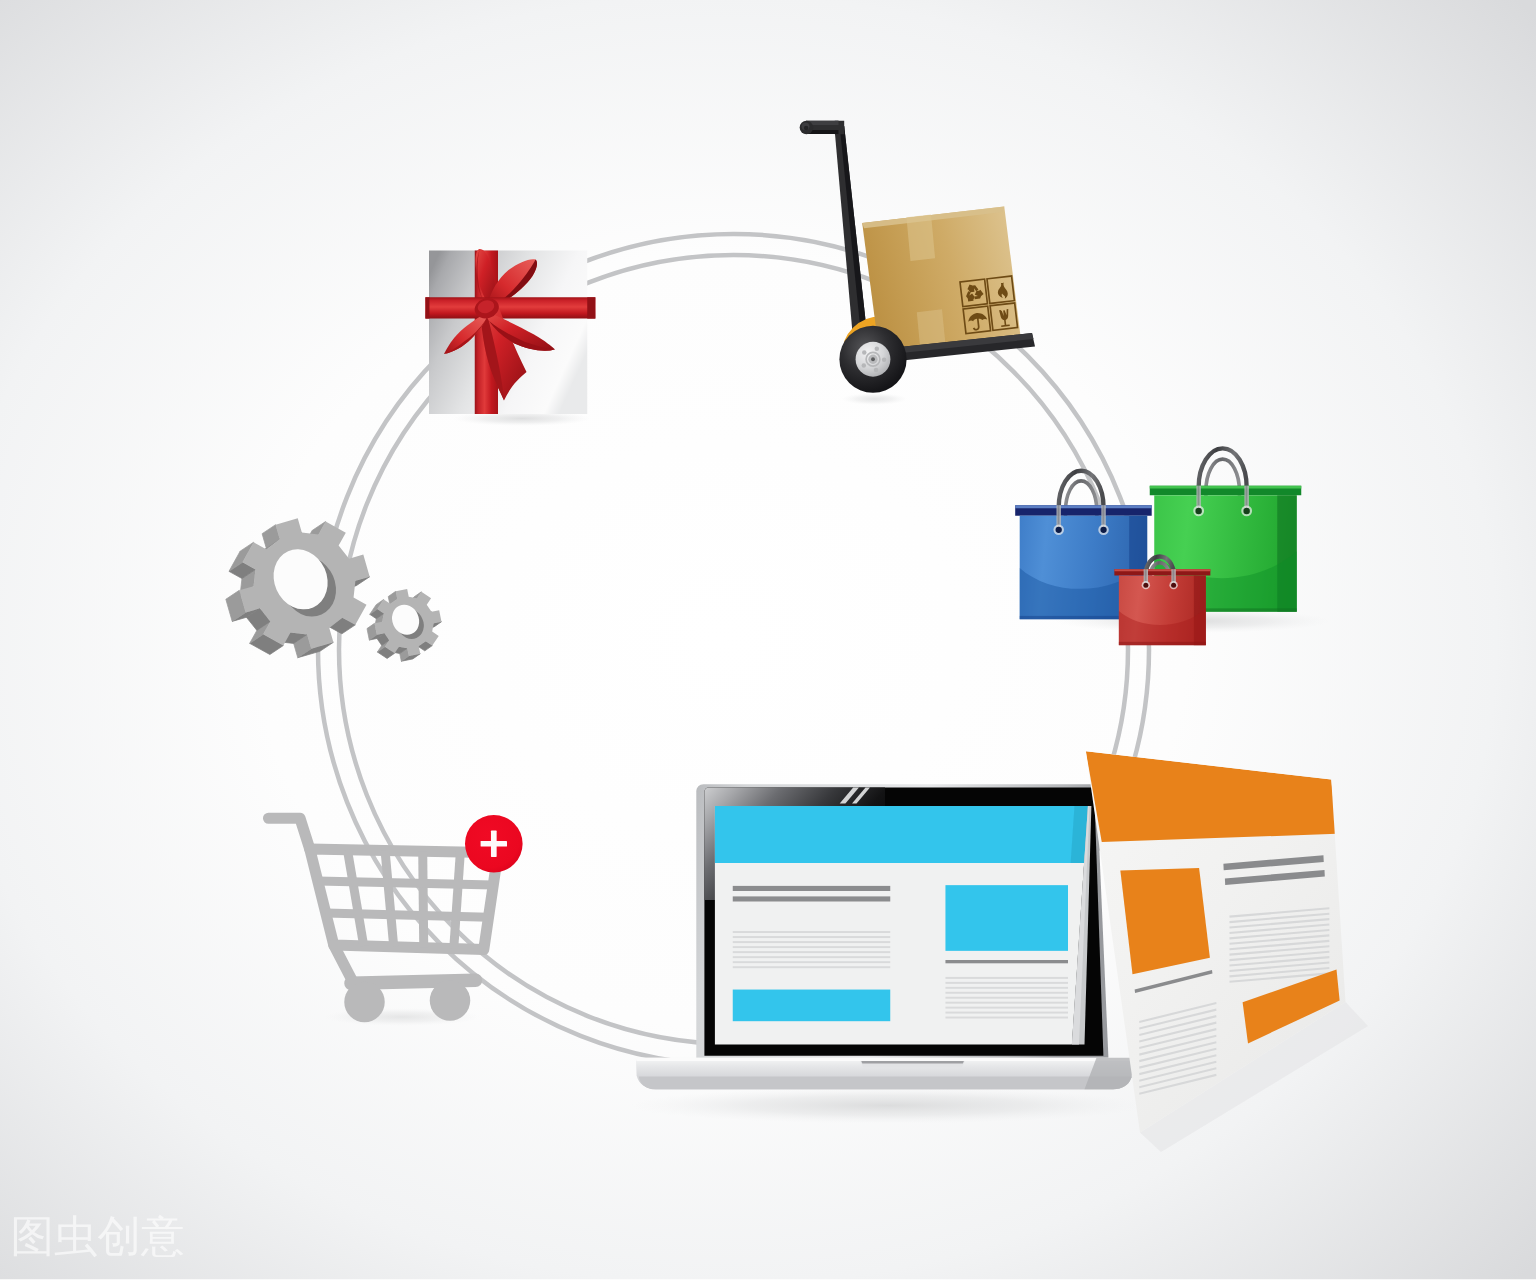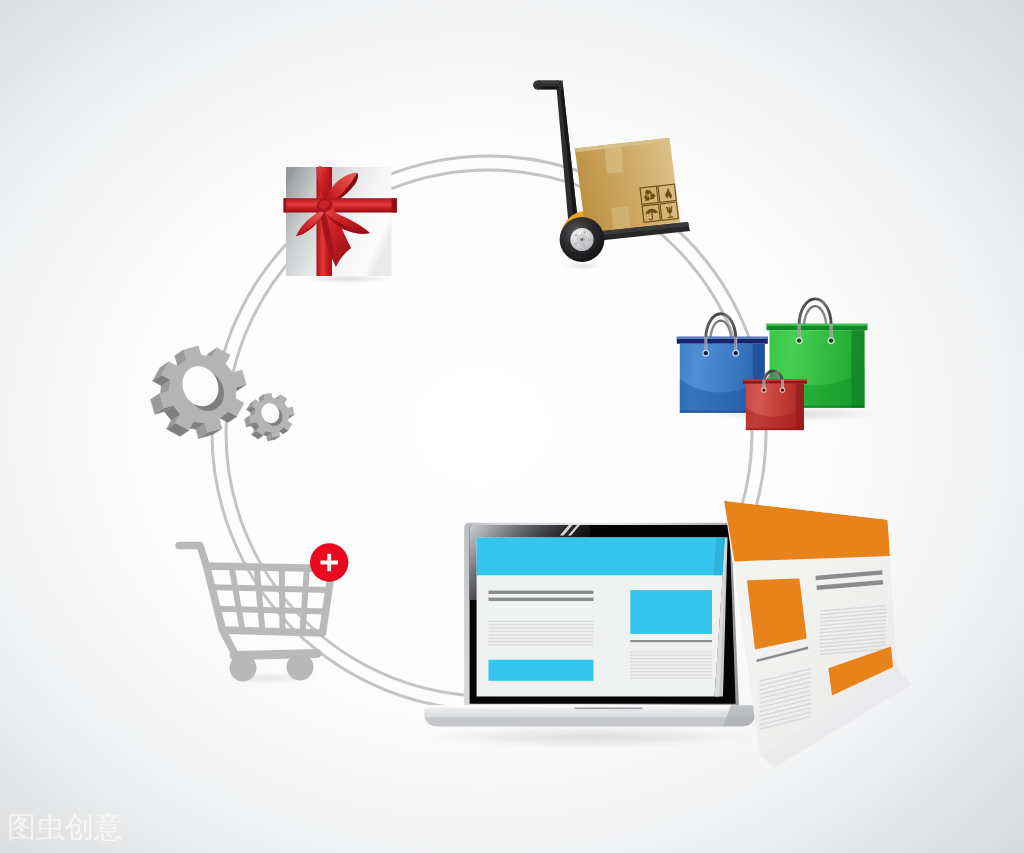--- a/index.html
+++ b/index.html
@@ -2,21 +2,21 @@
 <html><head>
 <meta charset="utf-8">
 <title>E-commerce concept illustration</title>
 <style>
   html,body{margin:0;padding:0;}
   body{width:1024px;height:853px;overflow:hidden;font-family:"Liberation Sans",sans-serif;}
   #stage{position:relative;width:1024px;height:853px;overflow:hidden;}
   svg{display:block;}
   #watermark{position:absolute;left:7px;top:812px;font-size:29px;line-height:30px;
     color:rgba(255,255,255,0.62);letter-spacing:0px;user-select:none;
-    font-family:Liberation Serif, serif;font-weight:400;}
+    font-family:Liberation Mono, monospace;font-weight:400;}
 </style>
 </head>
 <body>
 
 <div id="stage">
 
 <svg id="art" width="1024" height="853" viewBox="0 0 1024 853" xmlns="http://www.w3.org/2000/svg">
   <defs>
     <radialGradient id="bgGrad" cx="0.47" cy="0.50" r="0.72">
       <stop offset="0%" stop-color="#ffffff"></stop>

